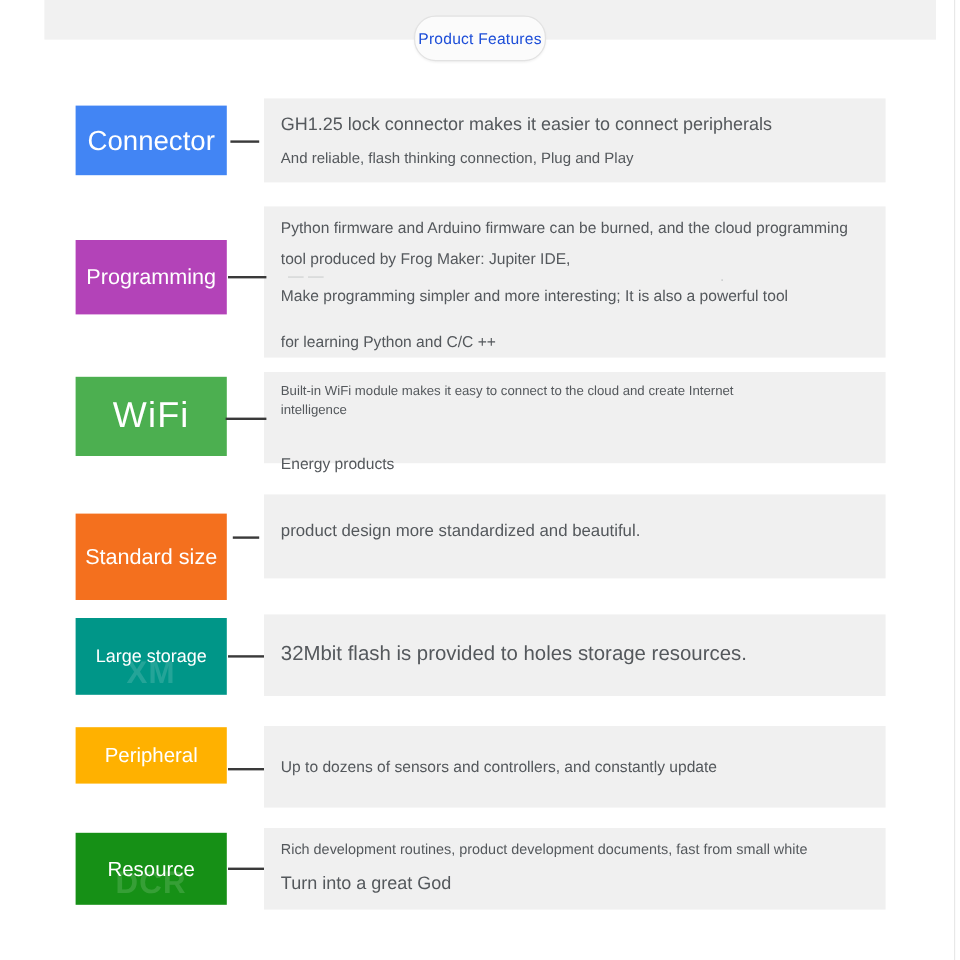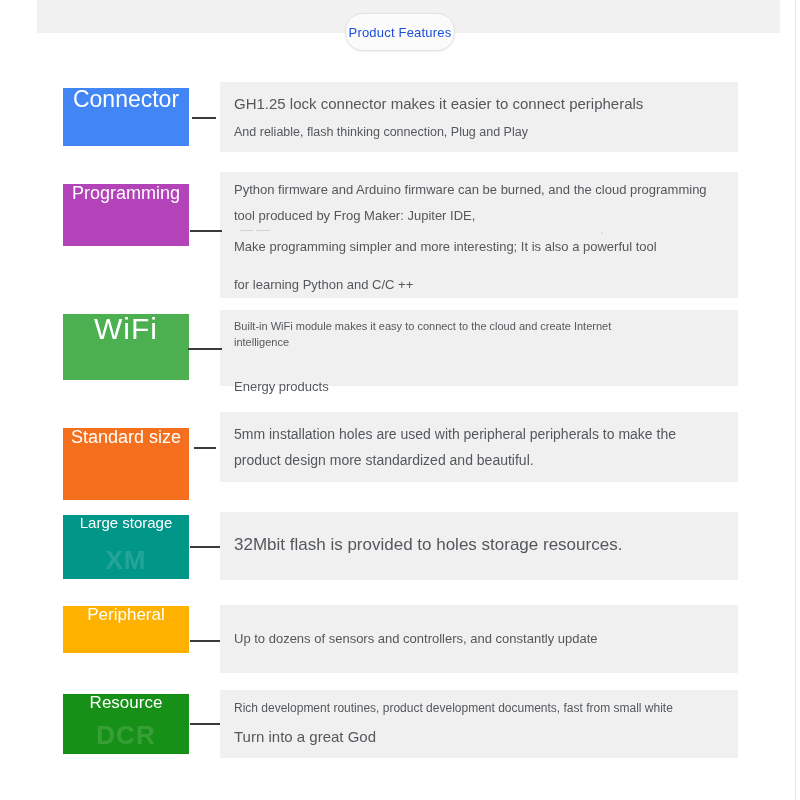--- a/index.html
+++ b/index.html
@@ -77,20 +77,21 @@
     width: 518px;
     background: #f0f0f0;
     box-sizing: border-box;
   }
 
   .tag {
     position: absolute;
     left: 63px;
     width: 126px;
     display: flex;
+    align-items: center;
     justify-content: center;
     box-sizing: border-box;
     overflow: hidden;
   }
   .tag-label {
     color: #ffffff;
     white-space: nowrap;
     line-height: 1;
     position: relative;
     z-index: 2;
@@ -167,21 +168,21 @@
       <div class="desc" style="top:9px">
         <p class="desc-line" style="font-size:13px;line-height:18px">Python firmware and Arduino firmware can be burned, and the cloud programming</p>
         <p class="desc-line" style="font-size:13px;line-height:18px;margin-top:8px">tool produced by Frog Maker: Jupiter IDE,</p>
         <p class="desc-line" style="font-size:13px;line-height:18px;margin-top:13px">Make programming simpler and more interesting; It is also a powerful tool</p>
         <p class="desc-line" style="font-size:13px;line-height:18px;margin-top:20px">for learning Python and C/C ++</p>
       </div>
       <div class="ghost-smudge" style="left:20px;top:50px;font-size:13px">— —</div>
       <div class="ghost-smudge" style="left:380px;top:50px;font-size:13px">.</div>
       <div class="ghost-smudge" style="left:20px;top:108px;font-size:11px">-</div>
     </div>
-    <div class="tag" style="top:12px;height:62px;background:#b343b8">
+    <div class="tag" style="top:28px;height:62px;background:#b343b8">
       <span class="tag-label" style="font-size:18px;font-weight:normal">Programming</span>
     </div>
     <div class="connector" style="left:190px;top:58px;width:32px"></div>
   </div>
 
   <div class="row" style="top:310px;height:76px">
     <div class="panel" style="height:76px">
       <div class="desc" style="top:8px;right:70px">
         <p class="desc-line" style="font-size:11px;line-height:16px">Built-in WiFi module makes it easy to connect to the cloud and create Internet intelligence</p>
         <p class="desc-line" style="font-size:13px;line-height:17px;margin-top:28px">Energy products</p>
@@ -189,21 +190,20 @@
     </div>
     <div class="tag" style="top:4px;height:66px;background:#4caf50">
       <span class="tag-label" style="font-size:30px;font-weight:lighter;letter-spacing:1px">WiFi</span>
     </div>
     <div class="connector" style="left:188px;top:38px;width:34px"></div>
   </div>
 
   <div class="row" style="top:412px;height:70px">
     <div class="panel" style="height:70px">
       <div class="desc" style="top:13px">
-        <p class="desc-line" style="font-size:14px;line-height:18px">5mm installation holes are used with peripheral peripherals to make the</p>
         <p class="desc-line" style="font-size:14px;line-height:18px;margin-top:8px">product design more standardized and beautiful.</p>
       </div>
     </div>
     <div class="tag" style="top:16px;height:72px;background:#f4701e">
       <span class="tag-label" style="font-size:18px;font-weight:normal">Standard size</span>
     </div>
     <div class="connector" style="left:194px;top:35px;width:22px"></div>
   </div>
 
   <div class="row" style="top:512px;height:68px">

